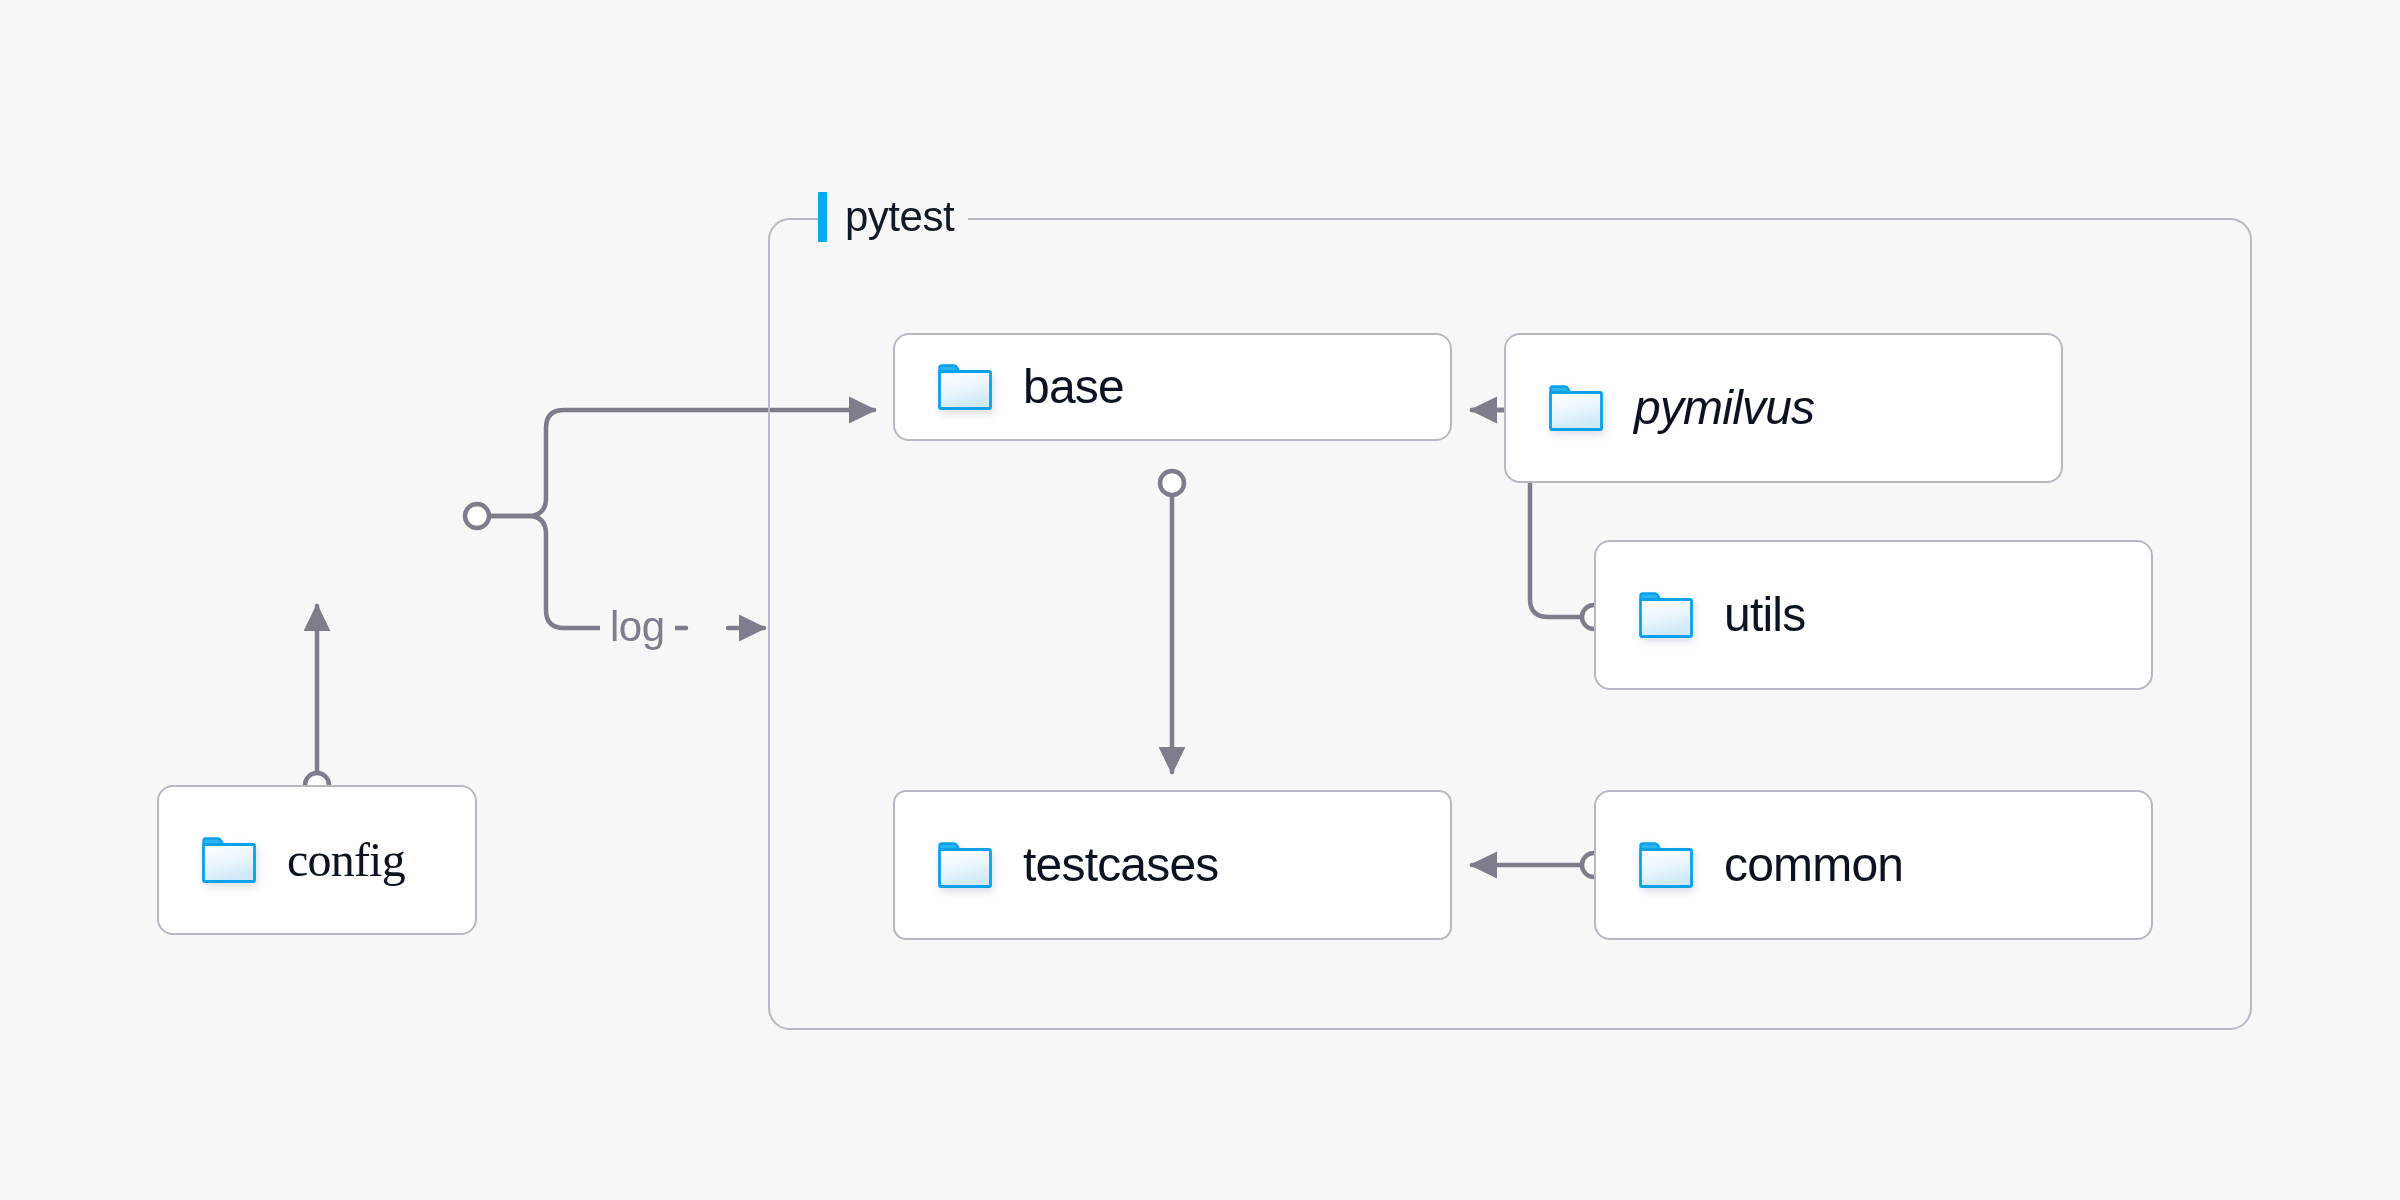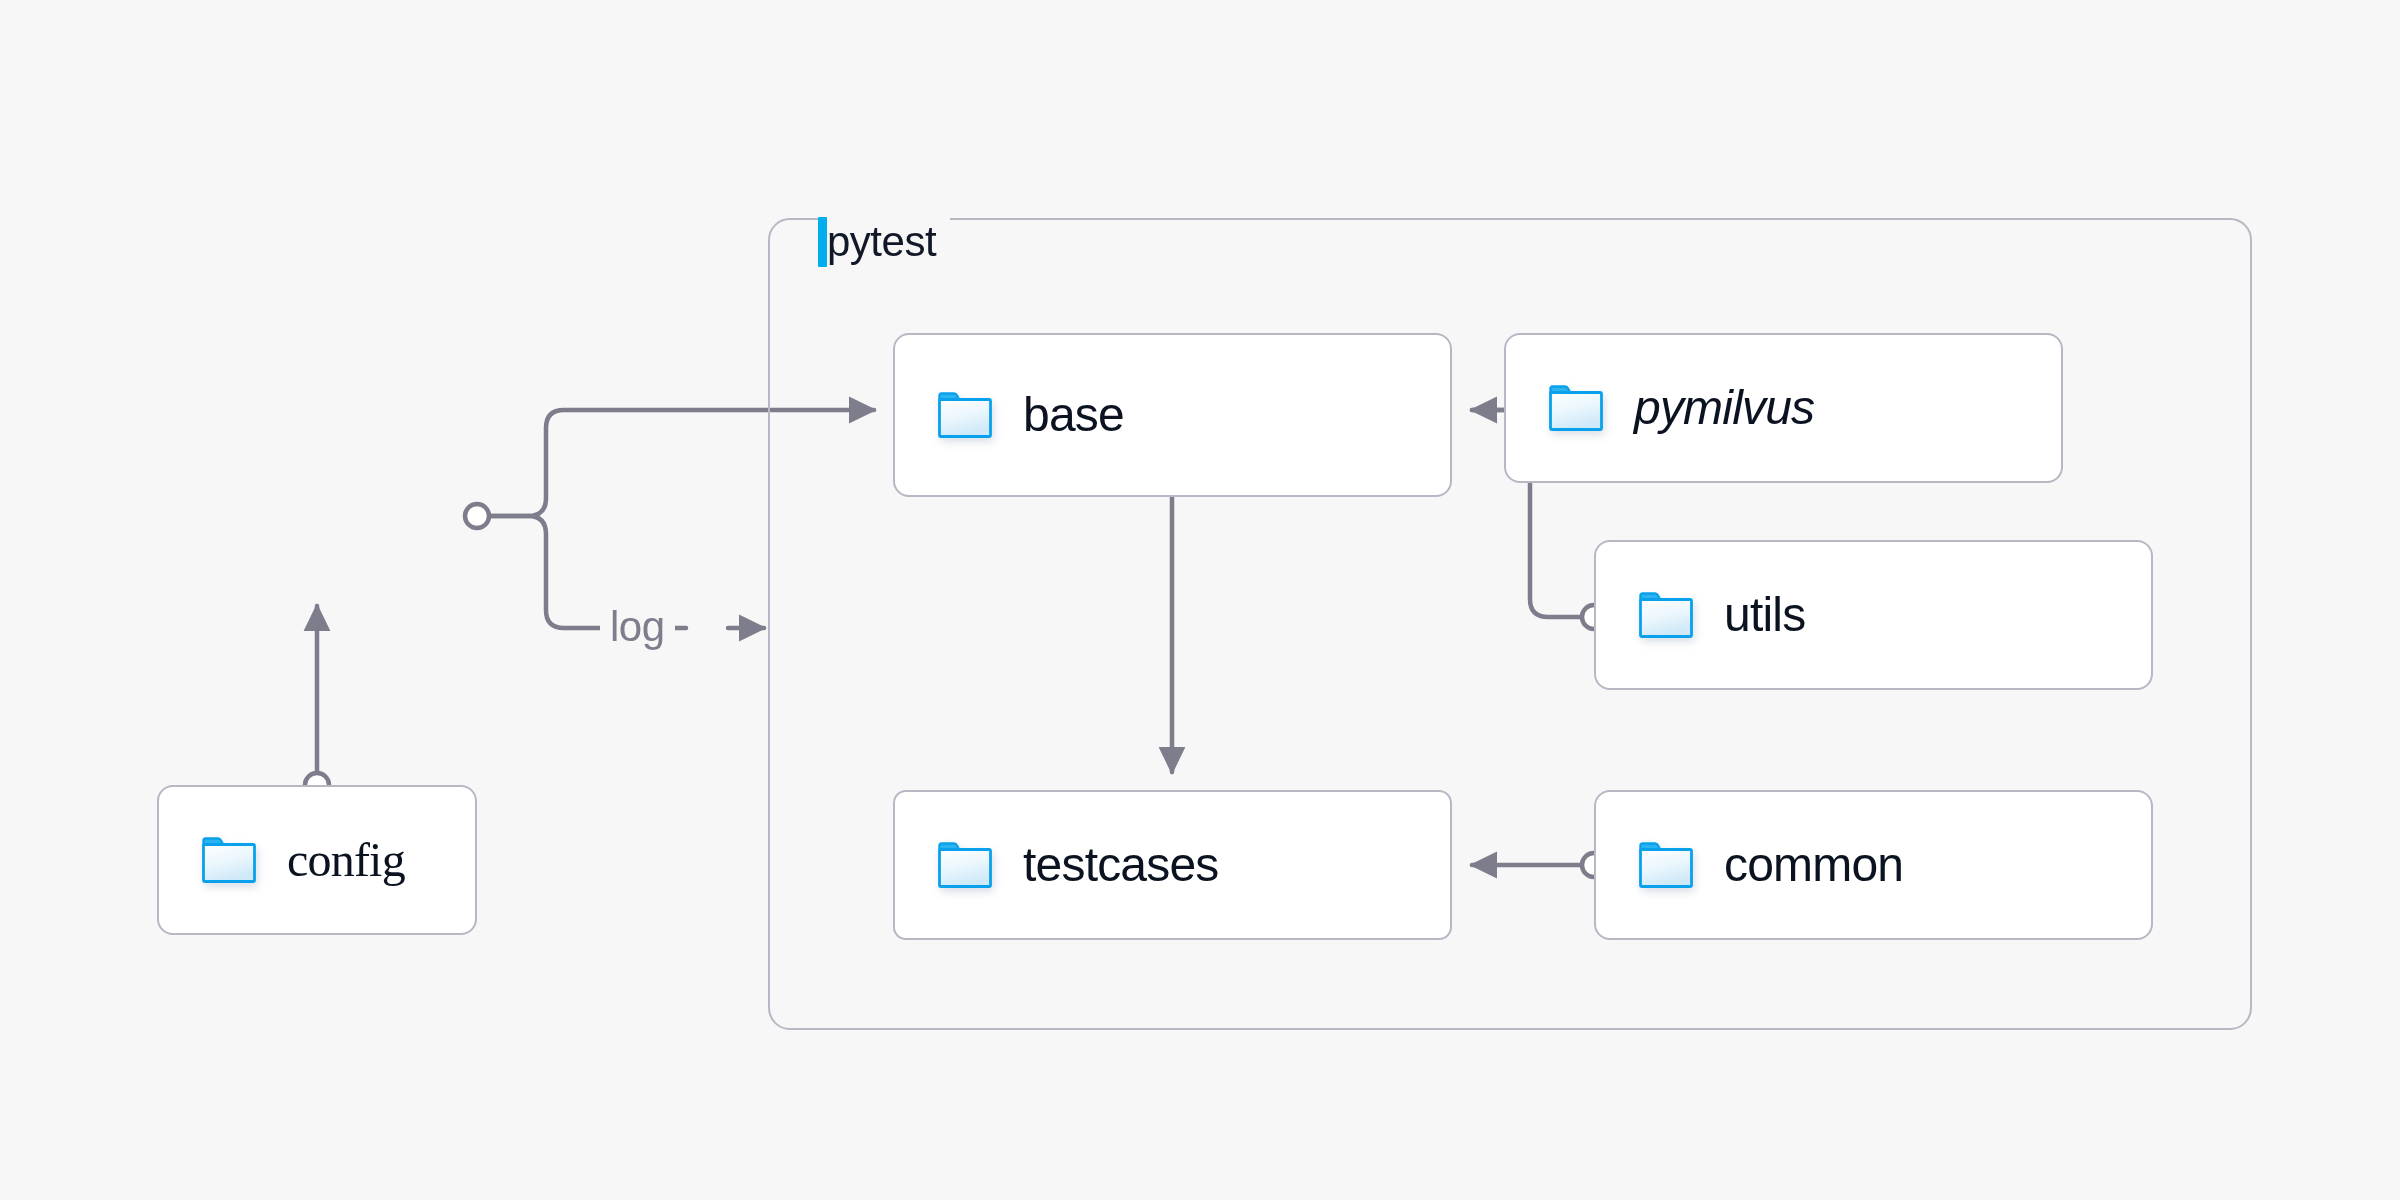--- a/index.html
+++ b/index.html
@@ -26,24 +26,24 @@
     position: absolute;
     border: 2px solid #b8b7c4;
     border-radius: 22px;
     background: transparent;
     box-sizing: border-box;
   }
   .group-label {
     position: absolute;
     display: flex;
     align-items: center;
+    gap: 18px;
     background: #f7f7f7;
     padding: 0 14px 0 0;
     height: 54px;
-    margin-top: 25px;
   }
   .group-accent {
     width: 9px;
     height: 50px;
     background: #00aeef;
     border-radius: 1px;
     flex: 0 0 auto;
   }
   .group-title {
     font-size: 42px;
@@ -142,21 +142,21 @@
 
 
   <div class="node" style="left:157px; top:785px; width:320px; height:150px;font-family:Liberation Serif, serif;">
     <svg class="folder-icon" viewBox="0 0 56 48">
       <path d="M2.5 10 L2.5 4.5 Q2.5 2.5 4.5 2.5 L17 2.5 Q19 2.5 20 4.5 L22 8.5 L26 8.5" fill="#2bb3f0" stroke="#0aa1ec" stroke-width="2.4" stroke-linejoin="round"></path>
       <rect x="2.5" y="8.5" width="51" height="37" rx="1.5" fill="url(#folderGrad)" stroke="#0aa1ec" stroke-width="2.8"></rect>
     </svg>
     <span class="node-label">config</span>
   </div>
 
-  <div class="node" style="left:893px; top:333px; width:559px; height:164px;">
+  <div class="node" style="left:893px; top:333px; width:559px; height:108px;">
     <svg class="folder-icon" viewBox="0 0 56 48">
       <path d="M2.5 10 L2.5 4.5 Q2.5 2.5 4.5 2.5 L17 2.5 Q19 2.5 20 4.5 L22 8.5 L26 8.5" fill="#2bb3f0" stroke="#0aa1ec" stroke-width="2.4" stroke-linejoin="round"></path>
       <rect x="2.5" y="8.5" width="51" height="37" rx="1.5" fill="url(#folderGrad)" stroke="#0aa1ec" stroke-width="2.8"></rect>
     </svg>
     <span class="node-label">base</span>
   </div>
 
   <div class="node" style="left:893px; top:790px; width:559px; height:150px;border-radius:13px;">
     <svg class="folder-icon" viewBox="0 0 56 48">
       <path d="M2.5 10 L2.5 4.5 Q2.5 2.5 4.5 2.5 L17 2.5 Q19 2.5 20 4.5 L22 8.5 L26 8.5" fill="#2bb3f0" stroke="#0aa1ec" stroke-width="2.4" stroke-linejoin="round"></path>

